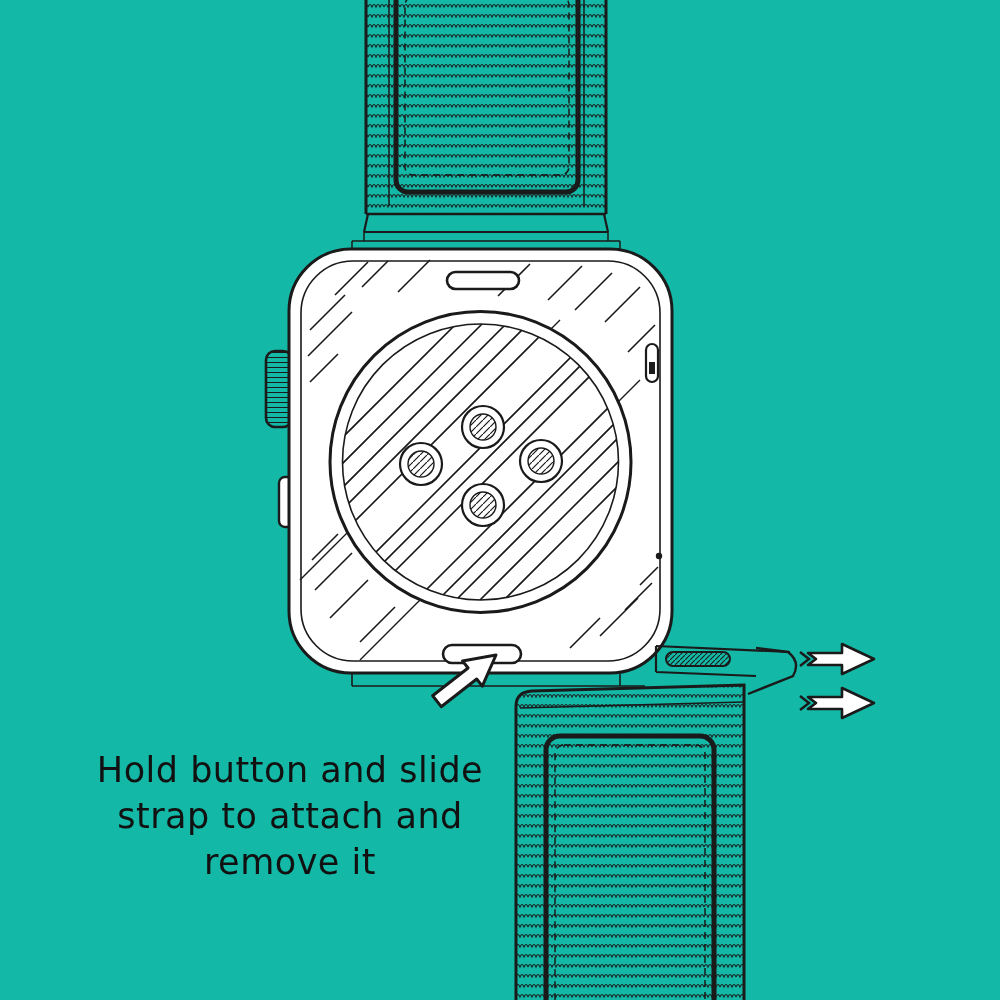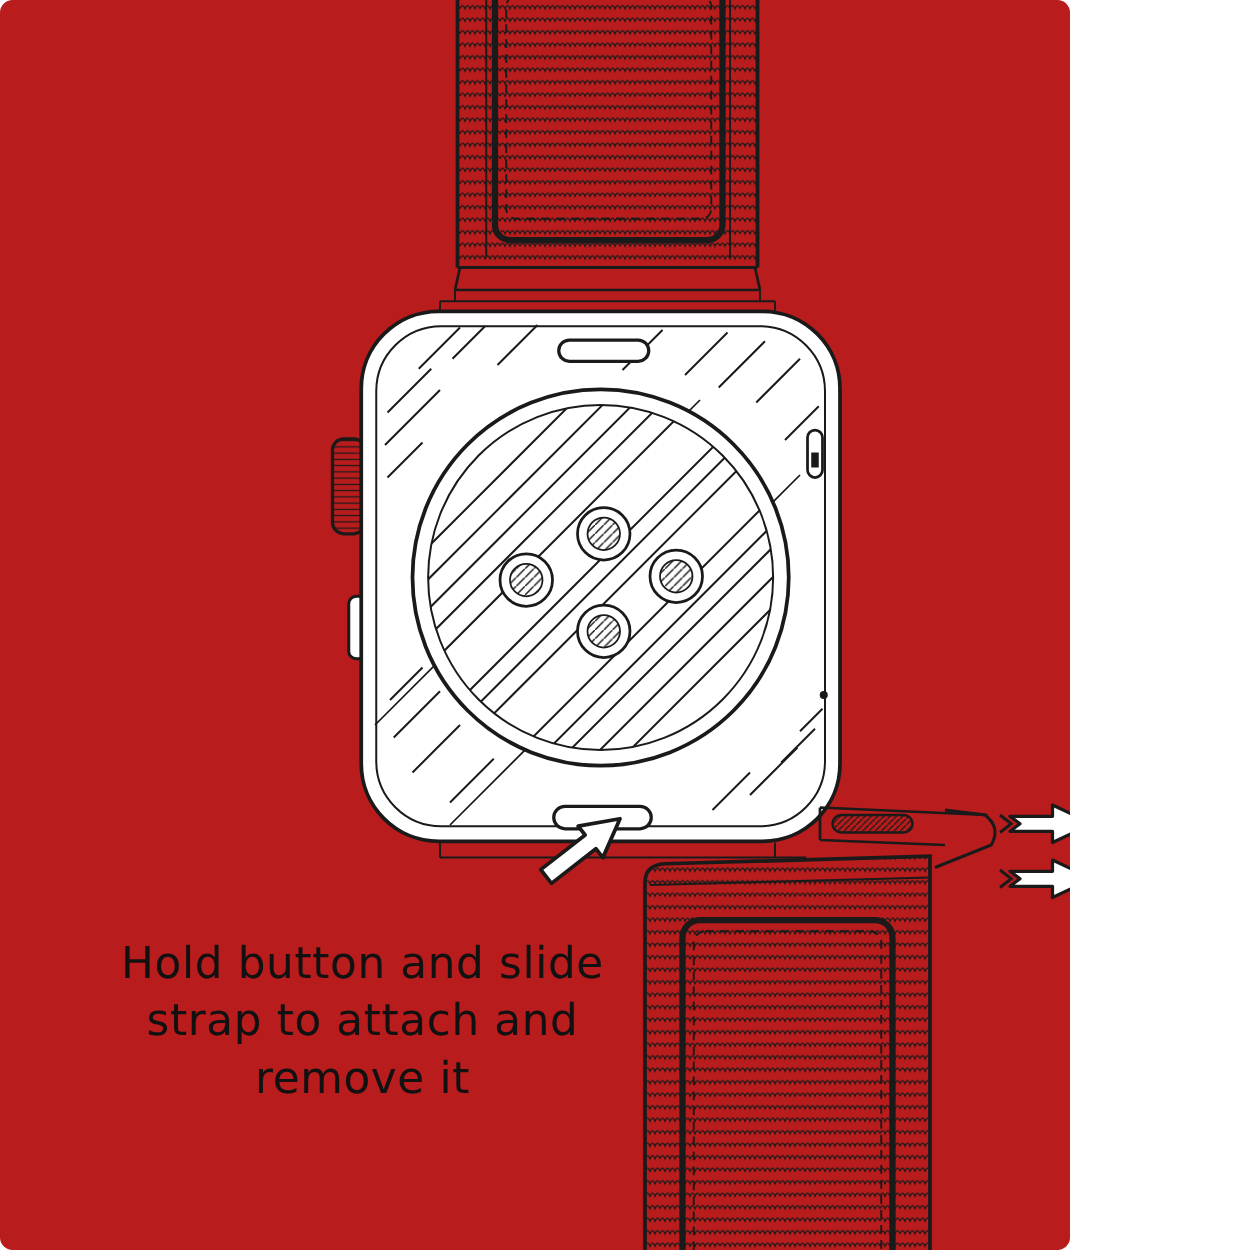--- a/index.html
+++ b/index.html
@@ -1,22 +1,21 @@
 <!DOCTYPE html>
 <html><head>
 <meta charset="utf-8">
 <style>
   html,body{margin:0;padding:0;background:#ffffff;}
   .stage{
     position:relative;
-    width:856px;height:1000px;
-    background:#b91c1c;
+    width:1000px;height:1000px;
+    background:#14b8a6;
     overflow:hidden;
     font-family:"DejaVu Sans", sans-serif;
-    border-radius:10px;
   }
   svg{display:block;}
   .ink{stroke:#1a1a1a;fill:none;}
   text.annotation{
     fill:#111111;
     font-family:"DejaVu Sans", sans-serif;
     font-size:35px;
     letter-spacing:0.5px;
   }
 </style>

